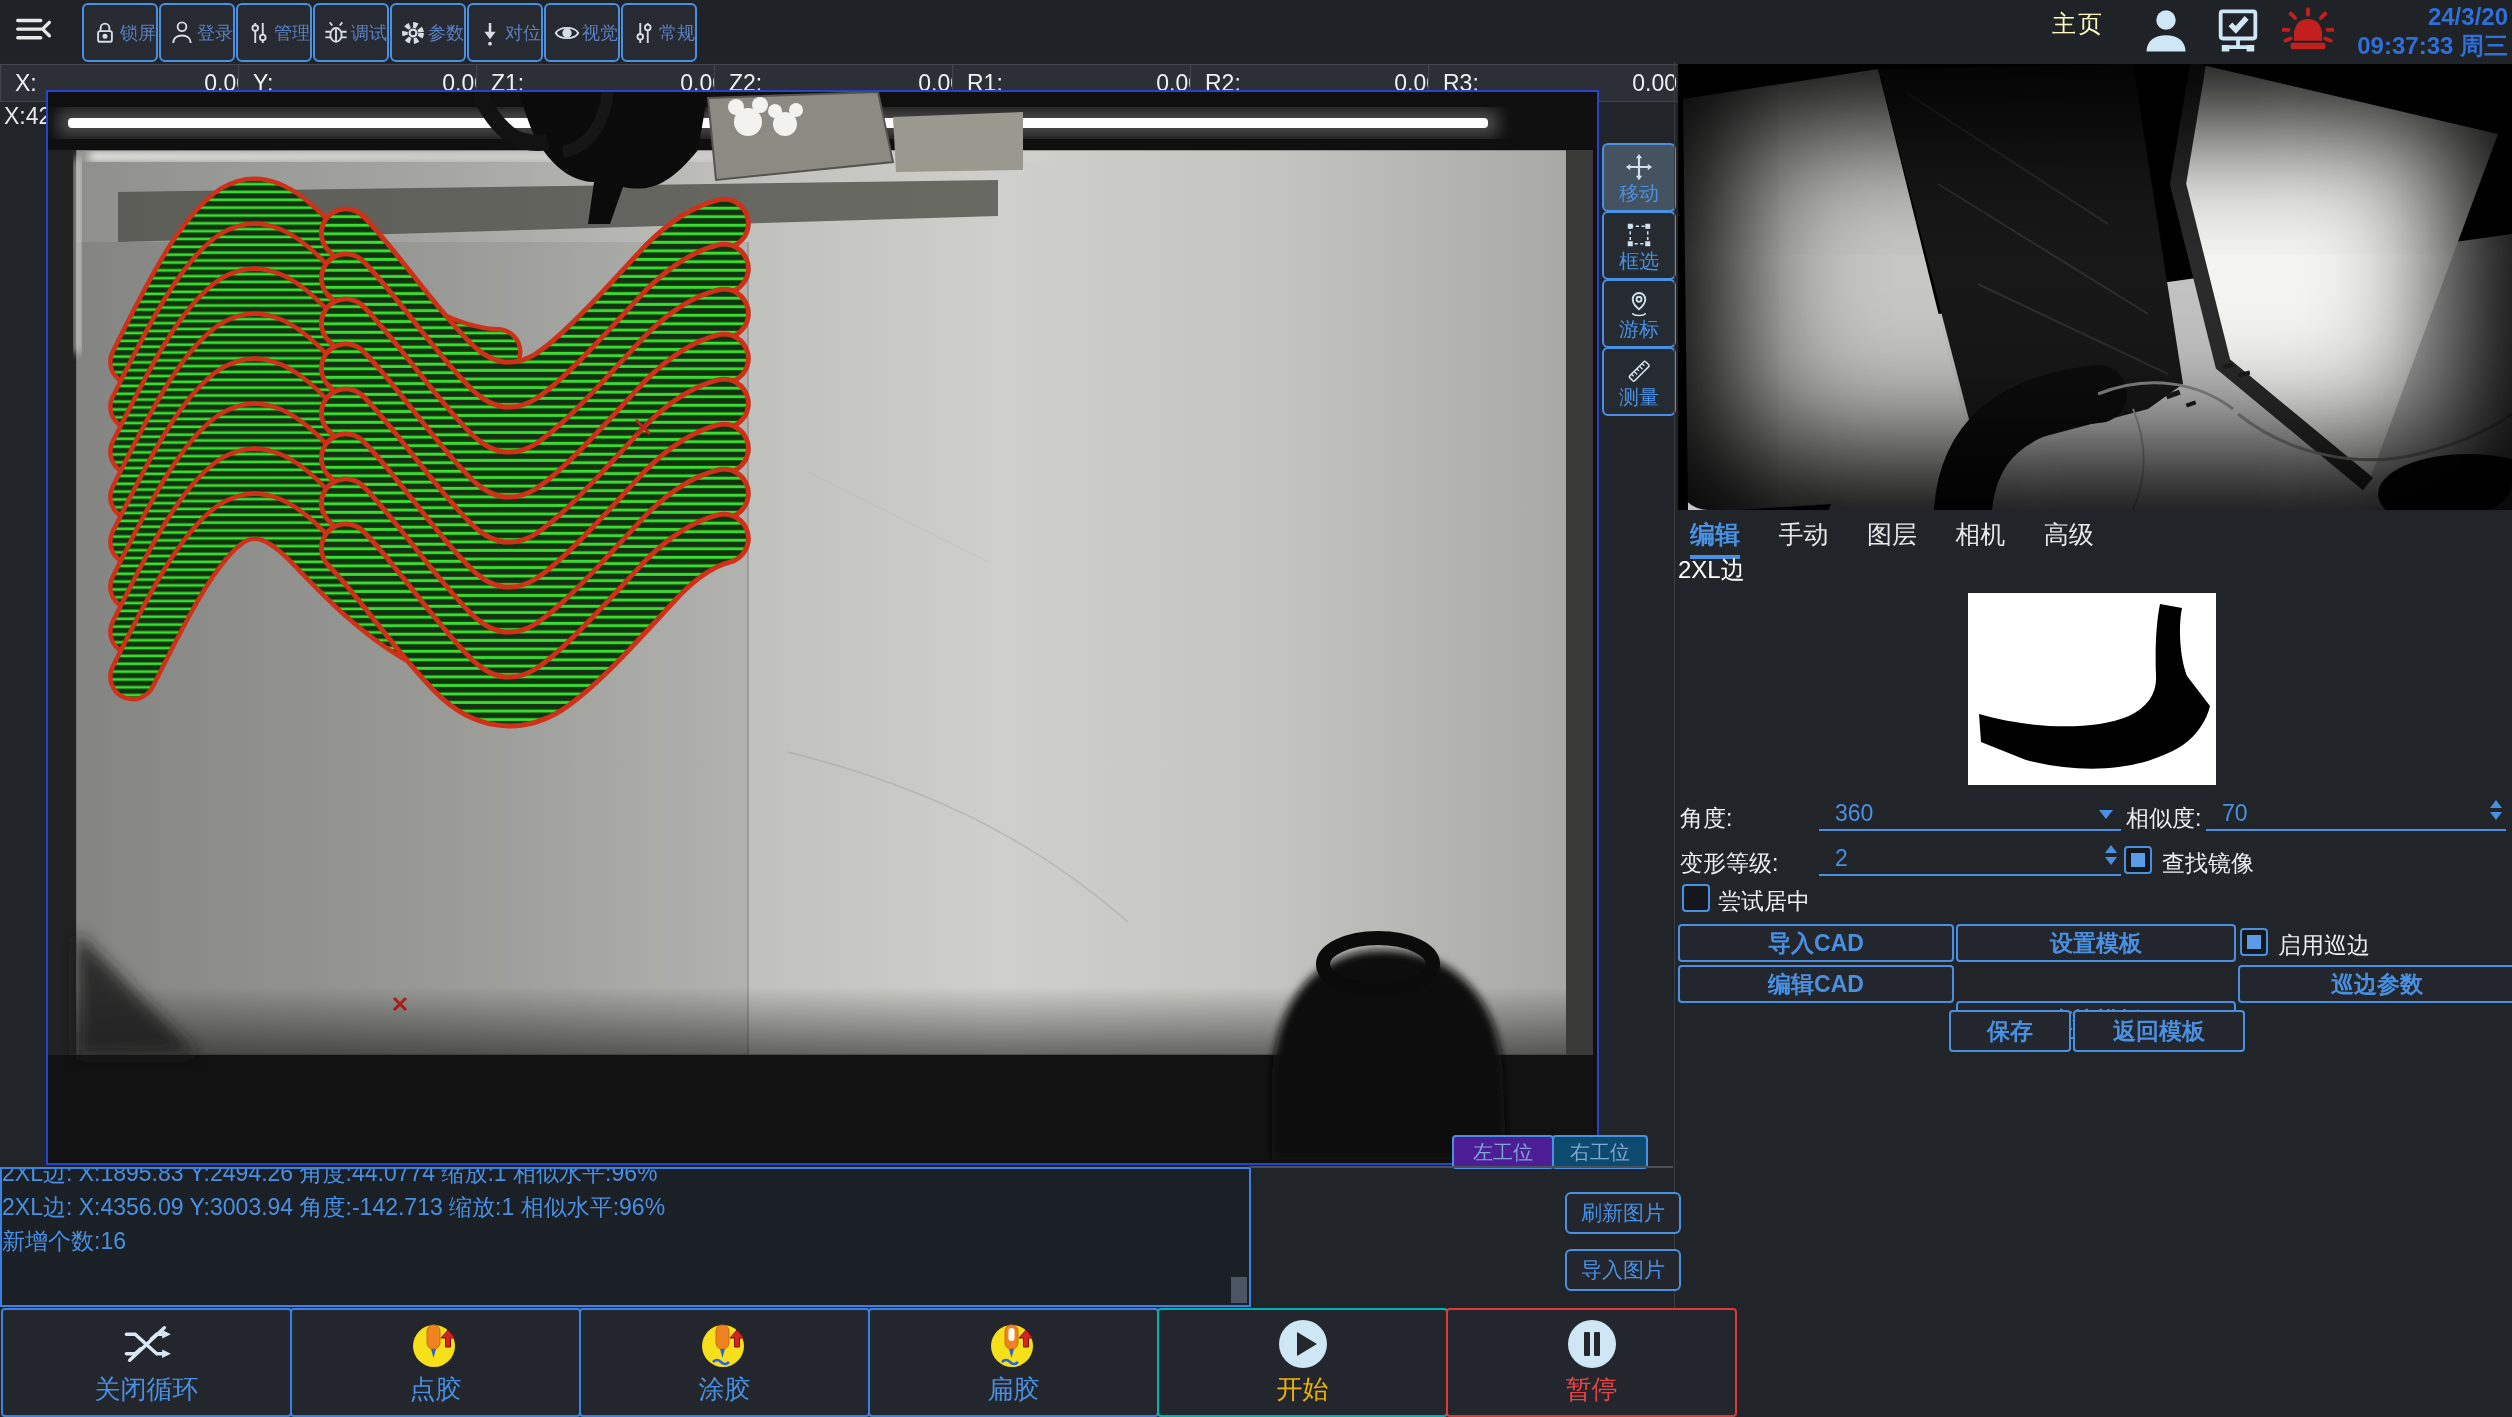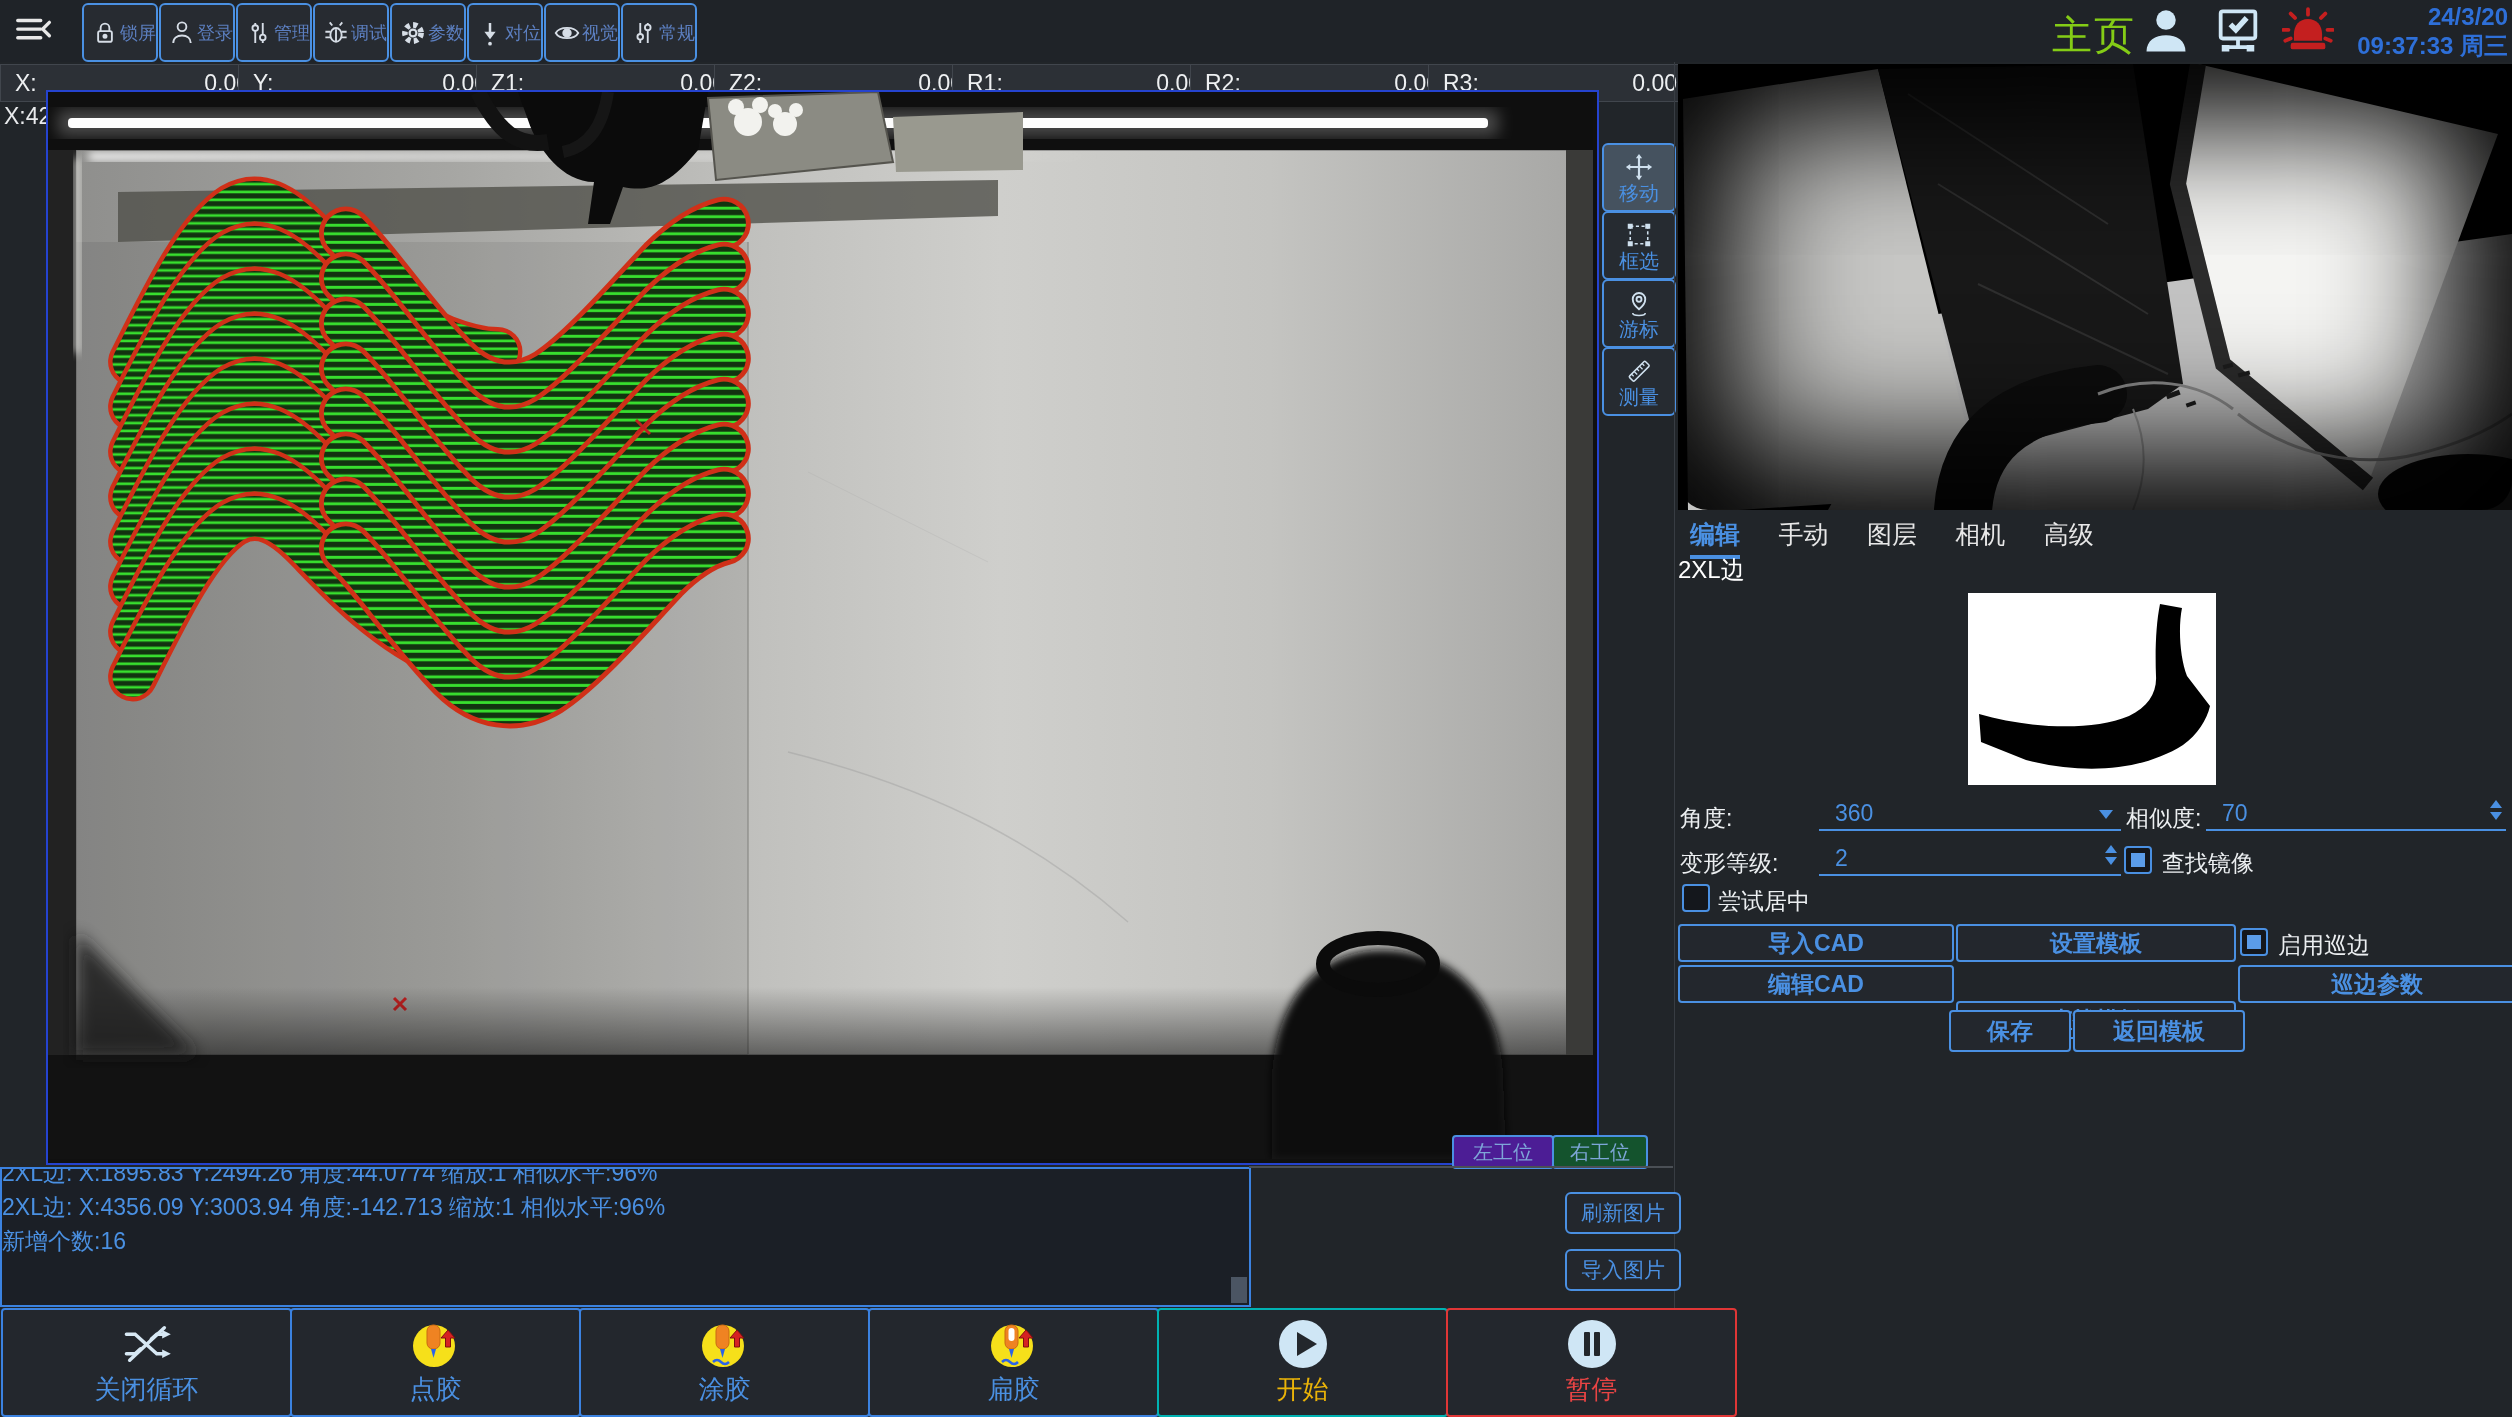--- a/index.html
+++ b/index.html
@@ -6,37 +6,37 @@
   body{width:2512px;height:1417px;position:relative;overflow:hidden;
        font-family:"Liberation Sans","DejaVu Sans",sans-serif;color:#e8eaec;}
   .abs{position:absolute;}
   
   #topbar{left:0;top:0;width:2512px;height:62px;background:#1f2328;}
   .tb{position:absolute;top:3px;width:72px;height:55px;border:2px solid #4a90e2;border-radius:6px;
       background:#272b31;display:flex;flex-direction:row;align-items:center;justify-content:flex-end;gap:0;cursor:pointer;}
   .tb svg{color:#d6dde6;}
   .tb span{font-size:18px;color:#5c7fc0;line-height:20px;}
   #menu-ic{left:12px;top:8px;color:#e8e8e8;}
-  #home-lbl{left:2052px;top:8px;font-size:40px;color:#84cc16;letter-spacing:2px;}
+  #home-lbl{left:2052px;top:8px;font-size:24px;color:#fef9c3;letter-spacing:2px;}
   .tr-ic{top:6px;}
   #dt{left:2346px;top:2px;width:162px;text-align:right;font-size:24px;color:#2e6fd8;line-height:29px;font-weight:600;}
   
   .axcell{position:absolute;top:64px;height:36px;width:234px;background:#2c3036;border:1px solid #41464d;
           display:flex;justify-content:space-between;align-items:center;padding:0 14px;font-size:23px;color:#eef0f2;}
   #readout{left:4px;top:103px;font-size:23px;color:#e8eaec;}
   
   #maincam{left:46px;top:90px;width:1549px;height:1071px;border:2px solid #2543cf;background:#101010;}
   
   .vt{position:absolute;left:1602px;width:70px;height:65px;border:2px solid #4a90e2;border-radius:6px;
       background:#262b31;display:flex;flex-direction:column;align-items:center;justify-content:center;cursor:pointer;}
   .vt svg{color:#cfe0ee;}
   .vt span{font-size:20px;color:#4a90e2;line-height:22px;}
   .vt.active{background:#45525f;}
   
-  .stn{position:absolute;top:1135px;height:30px;border:2px solid #4a90e2;border-radius:4px;background:#14532d;
+  .stn{position:absolute;top:1135px;height:30px;border:2px solid #4a90e2;border-radius:4px;background:#0c4a6e;
        color:#7ea6d8;font-size:20px;display:flex;align-items:center;justify-content:center;cursor:pointer;}
   .stn.active{background:#4c1d95;}
   
   #vline{left:1674px;top:62px;width:1px;height:1355px;background:#383d43;}
   #cam2wrap{left:1678px;top:64px;width:834px;height:446px;background:#000;}
   #cam2vig{position:absolute;inset:0;box-shadow:inset 0 0 130px 60px #000;border-radius:30px;pointer-events:none;}
   .tab{display:inline-block;margin-right:34px;font-size:25px;color:#e8e8e8;cursor:pointer;padding-bottom:4px;}
   .tab.active{color:#4a90e2;border-bottom:4px solid #4a90e2;font-weight:700;}
   #tmplname{left:1678px;top:554px;font-size:24px;color:#fff;}
   #preview{left:1968px;top:593px;width:248px;height:192px;background:#fff;}

